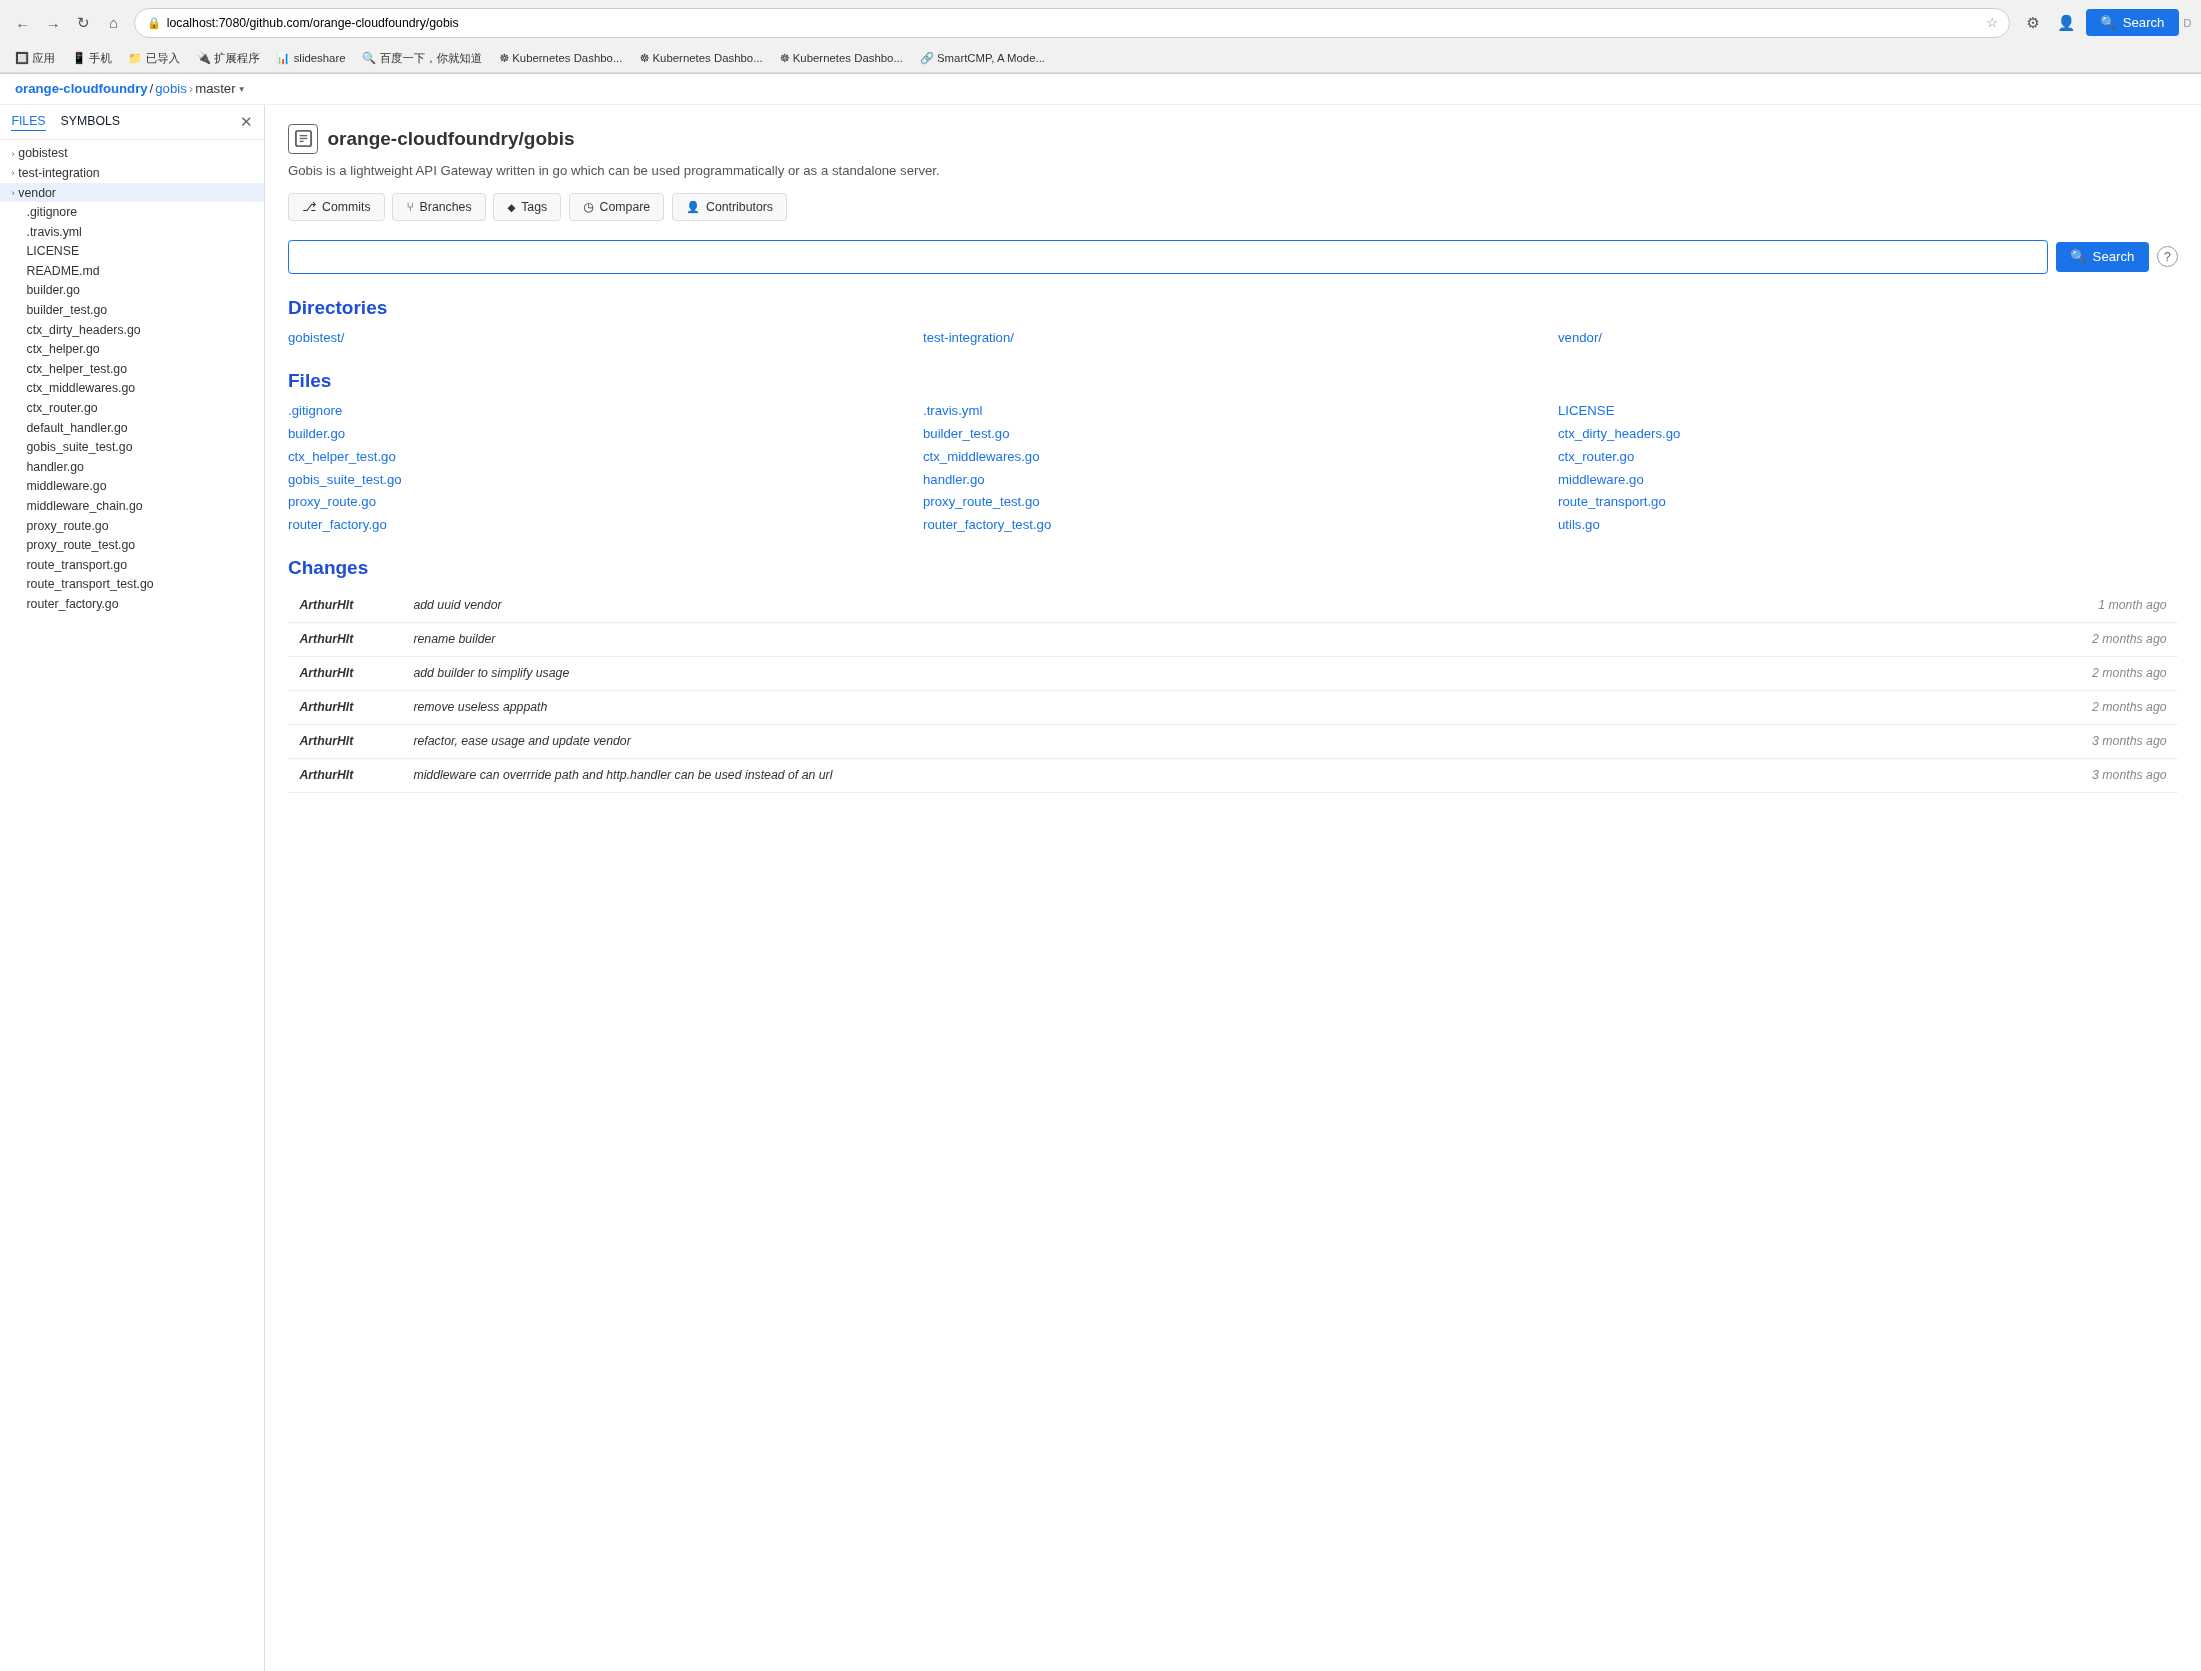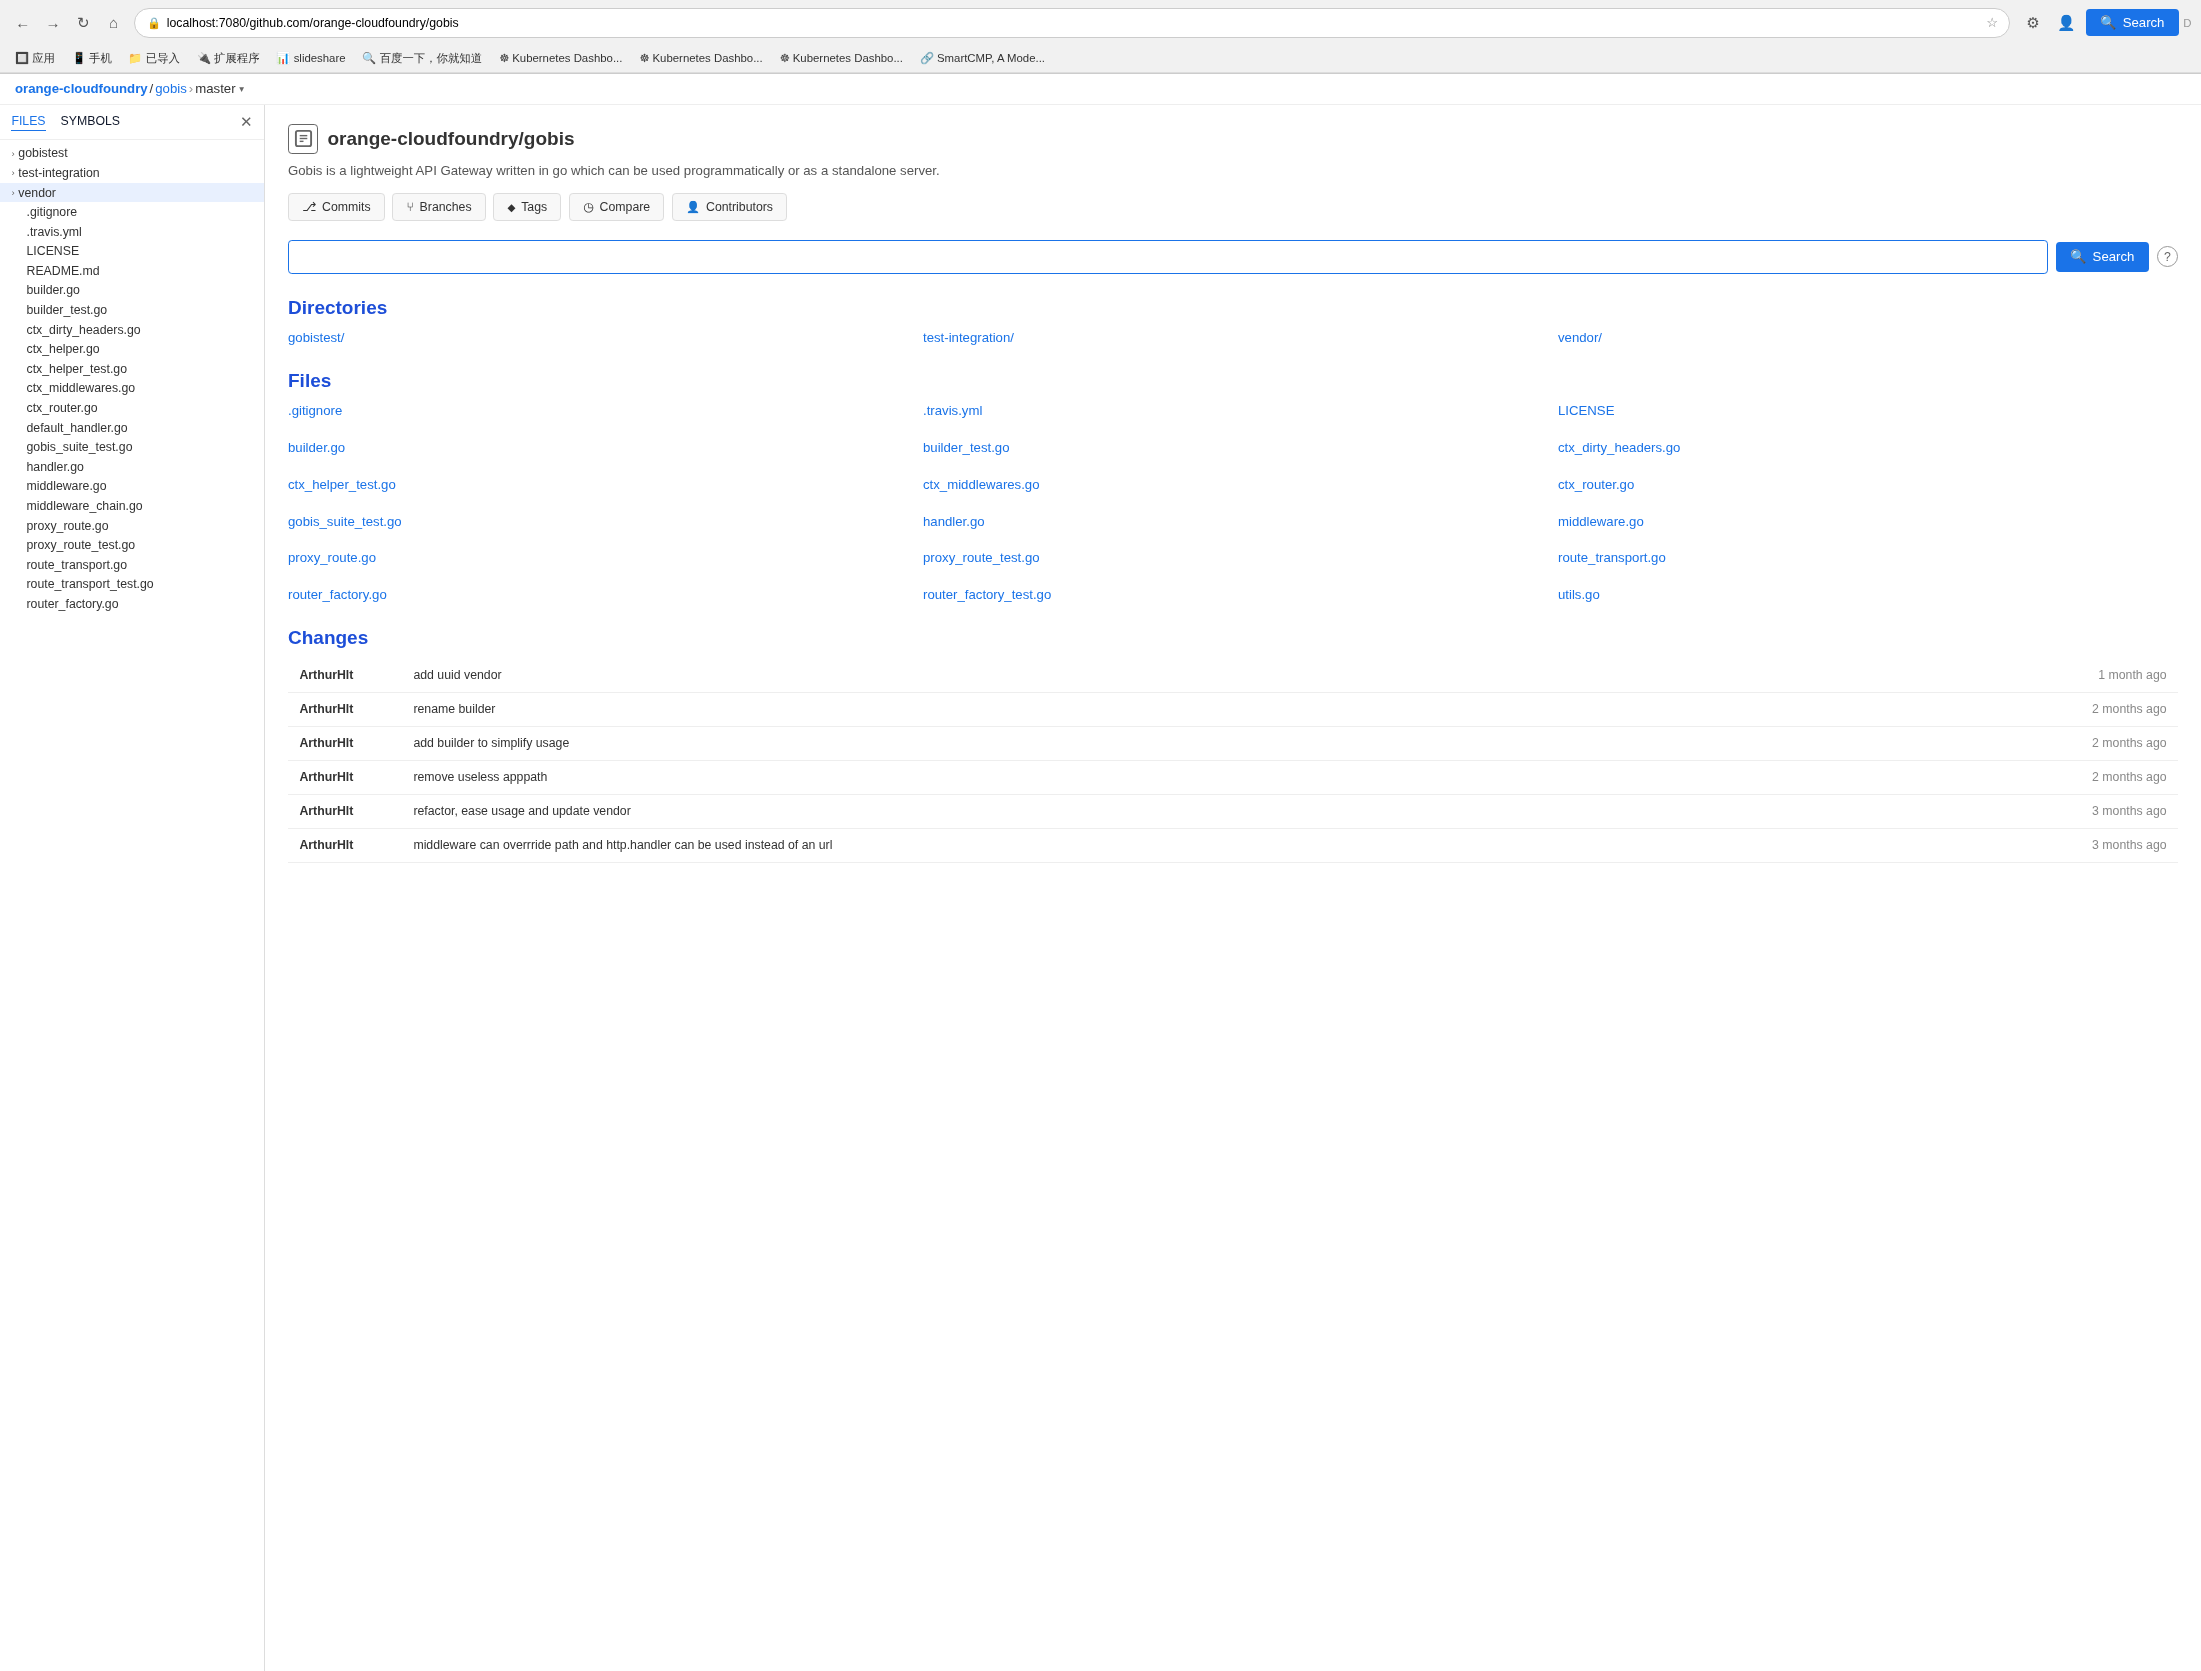--- a/index.html
+++ b/index.html
@@ -59,26 +59,26 @@
     
     .search-section { margin-bottom: 23px; }
     .search-section h3 { font-size: 14px; font-weight: 600; margin-bottom: 9.5px; color: #333; }
     .search-row { display: flex; gap: 7.6px; align-items: center; }
     .search-input { flex: 1; height: 34px; border: 1.9px solid #1a73e8; border-radius: 3.8px; padding: 0 9.5px; font-size: 13.2px; outline: none; }
     .search-btn { background: #1a73e8; color: #fff; border: none; border-radius: 3.8px; padding: 7.6px 15px; font-size: 13.2px; cursor: pointer; display: flex; align-items: center; gap: 5.7px; }
     .help-icon { width: 21px; height: 21px; border: 0.9px solid #999; border-radius: 50%; display: flex; align-items: center; justify-content: center; font-size: 12.3px; color: #666; cursor: pointer; }
 
     
     .section-title { font-size: 19px; font-weight: 600; margin-bottom: 9.5px; color: #1d4ed8; }
-    .file-grid { display: grid; grid-template-columns: repeat(3, 1fr); gap: 18px 15px; margin-bottom: 23px; }
+    .file-grid { display: grid; grid-template-columns: repeat(3, 1fr); gap: 4px 15px; margin-bottom: 23px; }
     .file-link { color: #1a73e8; text-decoration: none; font-size: 13.2px; padding: 1.9px 0; }
 
     
     .changes-section { }
-    .changes-table { width: 100%; border-collapse: collapse; }
+    .changes-table { width: 100%; border-collapse: collapse; font-style: italic; }
     .changes-table tr { border-bottom: 0.9px solid #eee; }
     .changes-table td { padding: 9.5px 11.4px; font-size: 12.3px; vertical-align: middle; }
     .changes-table td:first-child { font-weight: 600; color: #333; width: 114px; }
     .changes-table td:nth-child(2) { color: #333; flex: 1; }
     .changes-table td:last-child { color: #888; text-align: right; white-space: nowrap; }
   </style>
 </head>
 <body>
 
 <div class="browser-chrome">

